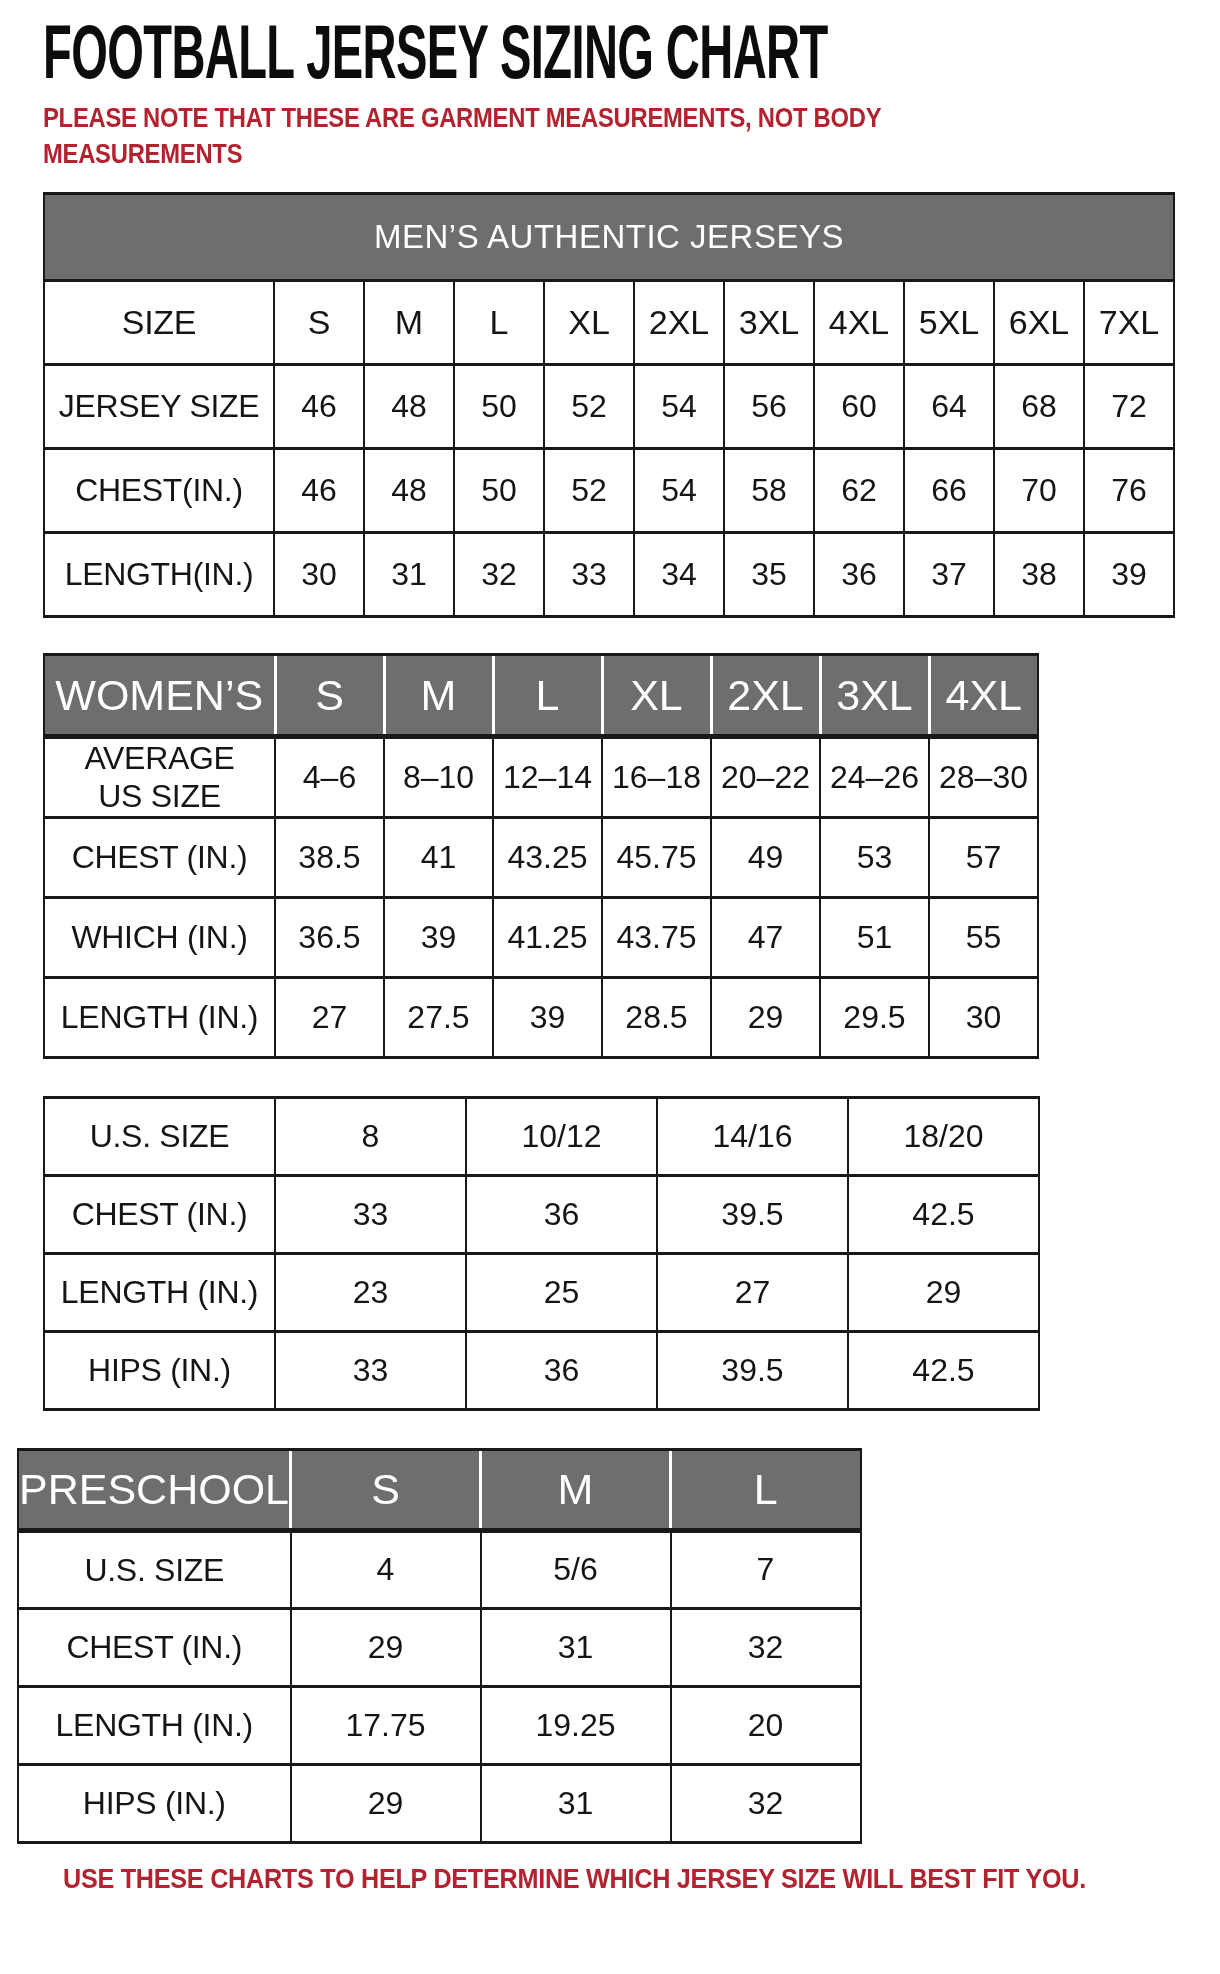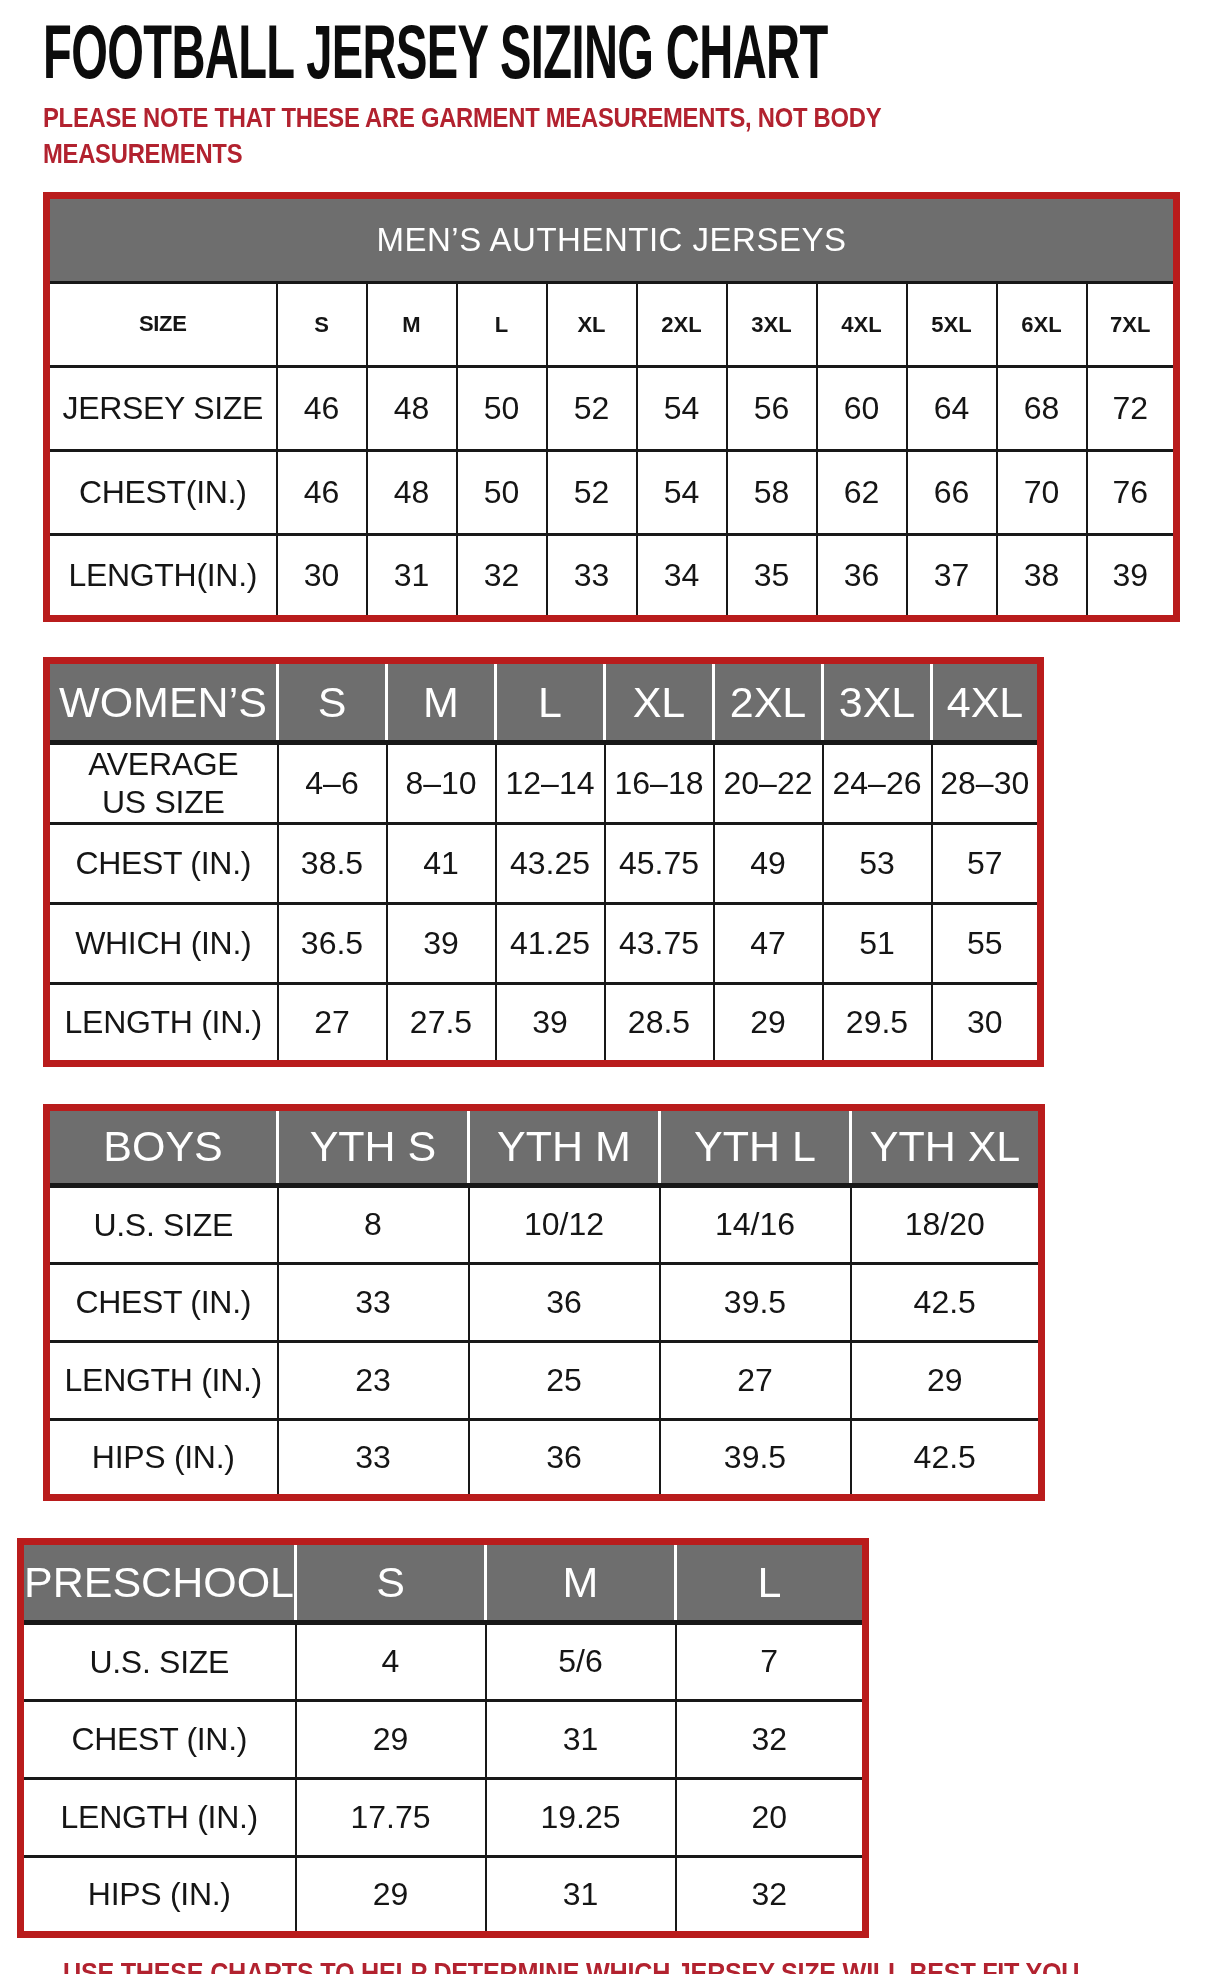--- a/index.html
+++ b/index.html
@@ -24,38 +24,38 @@
   .footer { margin:19px 0 0 43px;text-align:center; }
   .footer-inner {
     display:inline-block; white-space:nowrap;
     color:#b2222f; font-size:28px; font-weight:bold;
     letter-spacing:-0.3px; transform:scaleX(0.90); transform-origin:0 50%;
   }
   
   .tbl {
     border-collapse:collapse; table-layout:fixed;
     margin-left:43px; text-align:center; color:#151515;
-    border:7px solid #b91c1c;
+    border:2px solid #b91c1c;
   }
   .tbl th, .tbl td {
     border:2px solid #181818; border-top-width:3px; border-bottom-width:3px;
     padding:0; vertical-align:middle; overflow:hidden;
   }
   .banner {
     background:#6e6e6e; color:#ffffff; font-weight:normal;
     font-size:33px; letter-spacing:0.5px;
   }
   .gray th {
     background:#6e6e6e; color:#ffffff; font-weight:normal;
     font-size:43px; border-bottom:5px solid #181818;
   }
   .gray th + th { border-left:3px solid #ffffff; }
   .lbl { font-size:32px; white-space:pre-line; line-height:1.2; letter-spacing:-0.3px; }
   .val { font-size:32px; }
-  .size-row td { font-size:22px;font-weight:bold; }
+  .size-row td { font-size:34px; }
 
   .mens  { margin-top:21px; }
   .mens col.c-lab { width:230px; }  .mens col.c-dat { width:90px; }
   .mens tr { height:84px; }         .mens tr.banner-row { height:87px; }
 
   .womens { margin-top:35px; }
   .womens col.c-lab { width:231px; } .womens col.c-dat { width:109px; }
   .womens tr { height:80px; }        .womens tr.gray { height:82px; }
 
   .boys { margin-top:37px; }
@@ -199,27 +199,20 @@
       </tr>
     </tbody>
   </table>
 
   <table class="tbl boys">
     <colgroup>
         <col class="c-lab">
         <col span="4" class="c-dat">
       </colgroup>
     <tbody>
-      <tr class="gray">
-        <th>BOYS</th>
-        <th>YTH S</th>
-        <th>YTH M</th>
-        <th>YTH L</th>
-        <th>YTH XL</th>
-      </tr>
       <tr>
         <td class="lbl">U.S. SIZE</td>
         <td class="val">8</td>
         <td class="val">10/12</td>
         <td class="val">14/16</td>
         <td class="val">18/20</td>
       </tr>
       <tr>
         <td class="lbl">CHEST (IN.)</td>
         <td class="val">33</td>

